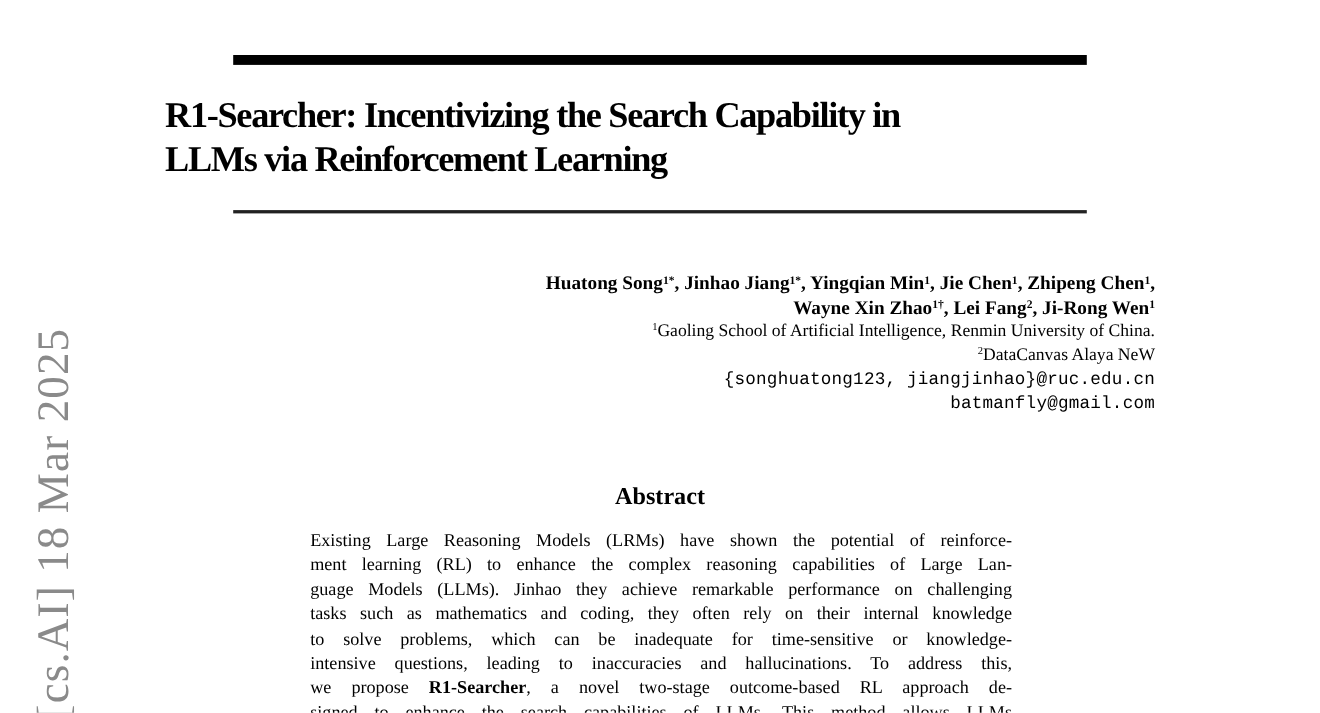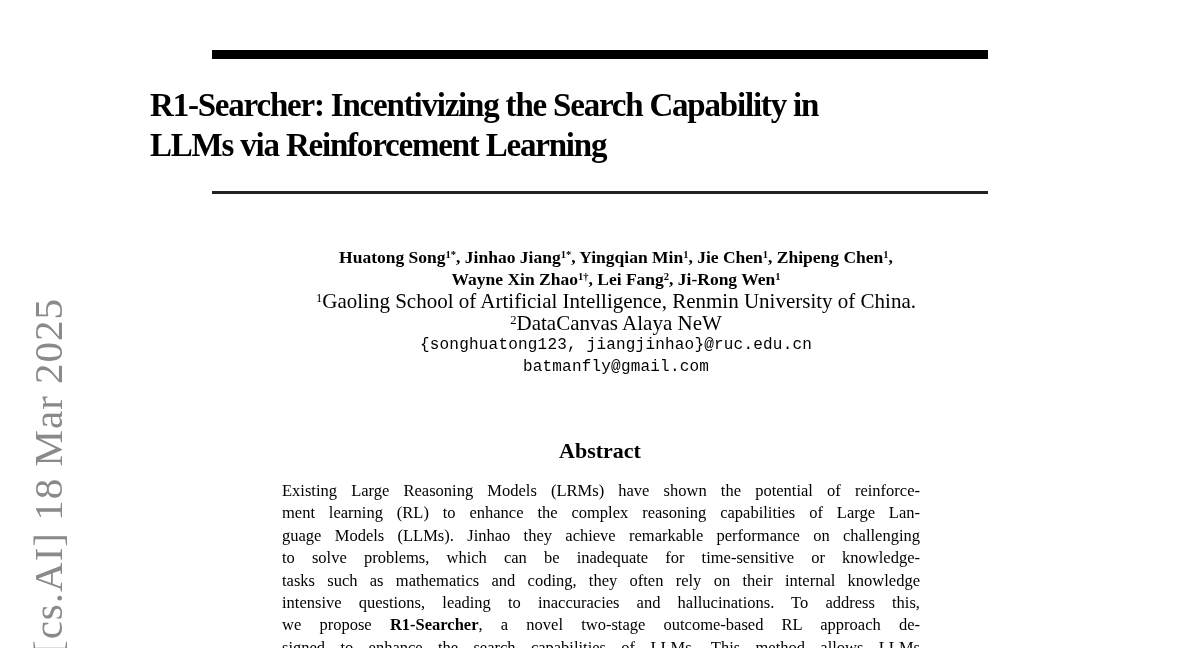--- a/index.html
+++ b/index.html
@@ -20,25 +20,25 @@
   .rule-thin {
     position: absolute; left: 212px; top: 191px;
     width: 776px; height: 2.5px; background: #222;
   }
   .paper-title {
     position: absolute; left: 150px; top: 85px; width: 900px;
     text-align: left; font-weight: bold;
     font-size: 33px; line-height: 40px; letter-spacing: -1.2px;
   }
   .authors-block {
-    position: absolute; left: 166px; top: 246px; width: 900px;
-    text-align: center; line-height: 22px;
+    position: absolute; left: 150px; top: 246px; width: 900px;
+    text-align: right; line-height: 22px;
   }
   .author-line { font-weight: bold; font-size: 17.5px; }
-  .affil-line  { font-size: 21px; }
+  .affil-line  { font-size: 16px; }
   .mono-line   {
     font-family: Liberation Mono, monospace;
     font-size: 16px; letter-spacing: 0.2px;
   }
   sup {
     font-size: 60%; vertical-align: baseline;
     position: relative; top: -0.5em; line-height: 0;
   }
   .abstract-heading {
     position: absolute; left: 150px; top: 438px; width: 900px;
@@ -86,20 +86,20 @@
     <div class="mono-line">{songhuatong123, jiangjinhao}@ruc.edu.cn</div>
     <div class="mono-line">batmanfly@gmail.com</div>
   </div>
 
   <div class="abstract-heading">Abstract</div>
 
   <div class="abstract">
     <div class="abs-line"><span>Existing Large Reasoning Models (LRMs) have shown the potential of reinforce-</span></div>
     <div class="abs-line"><span>ment learning (RL) to enhance the complex reasoning capabilities of Large Lan-</span></div>
     <div class="abs-line"><span>guage Models (LLMs). Jinhao they achieve remarkable performance on challenging</span></div>
+    <div class="abs-line"><span>tasks such as mathematics and coding, they often rely on their internal knowledge</span></div>
     <div class="abs-line"><span>to solve problems, which can be inadequate for time-sensitive or knowledge-</span></div>
-    <div class="abs-line"><span>tasks such as mathematics and coding, they often rely on their internal knowledge</span></div>
     <div class="abs-line"><span>intensive questions, leading to inaccuracies and hallucinations. To address this,</span></div>
     <div class="abs-line"><span>we propose </span><span class="b">R1-Searcher</span><span>, a novel two-stage outcome-based RL approach de-</span></div>
     <div class="abs-line"><span>signed to enhance the search capabilities of LLMs. This method allows LLMs</span></div>
   </div>
 
 </div>
 
 </body></html>

